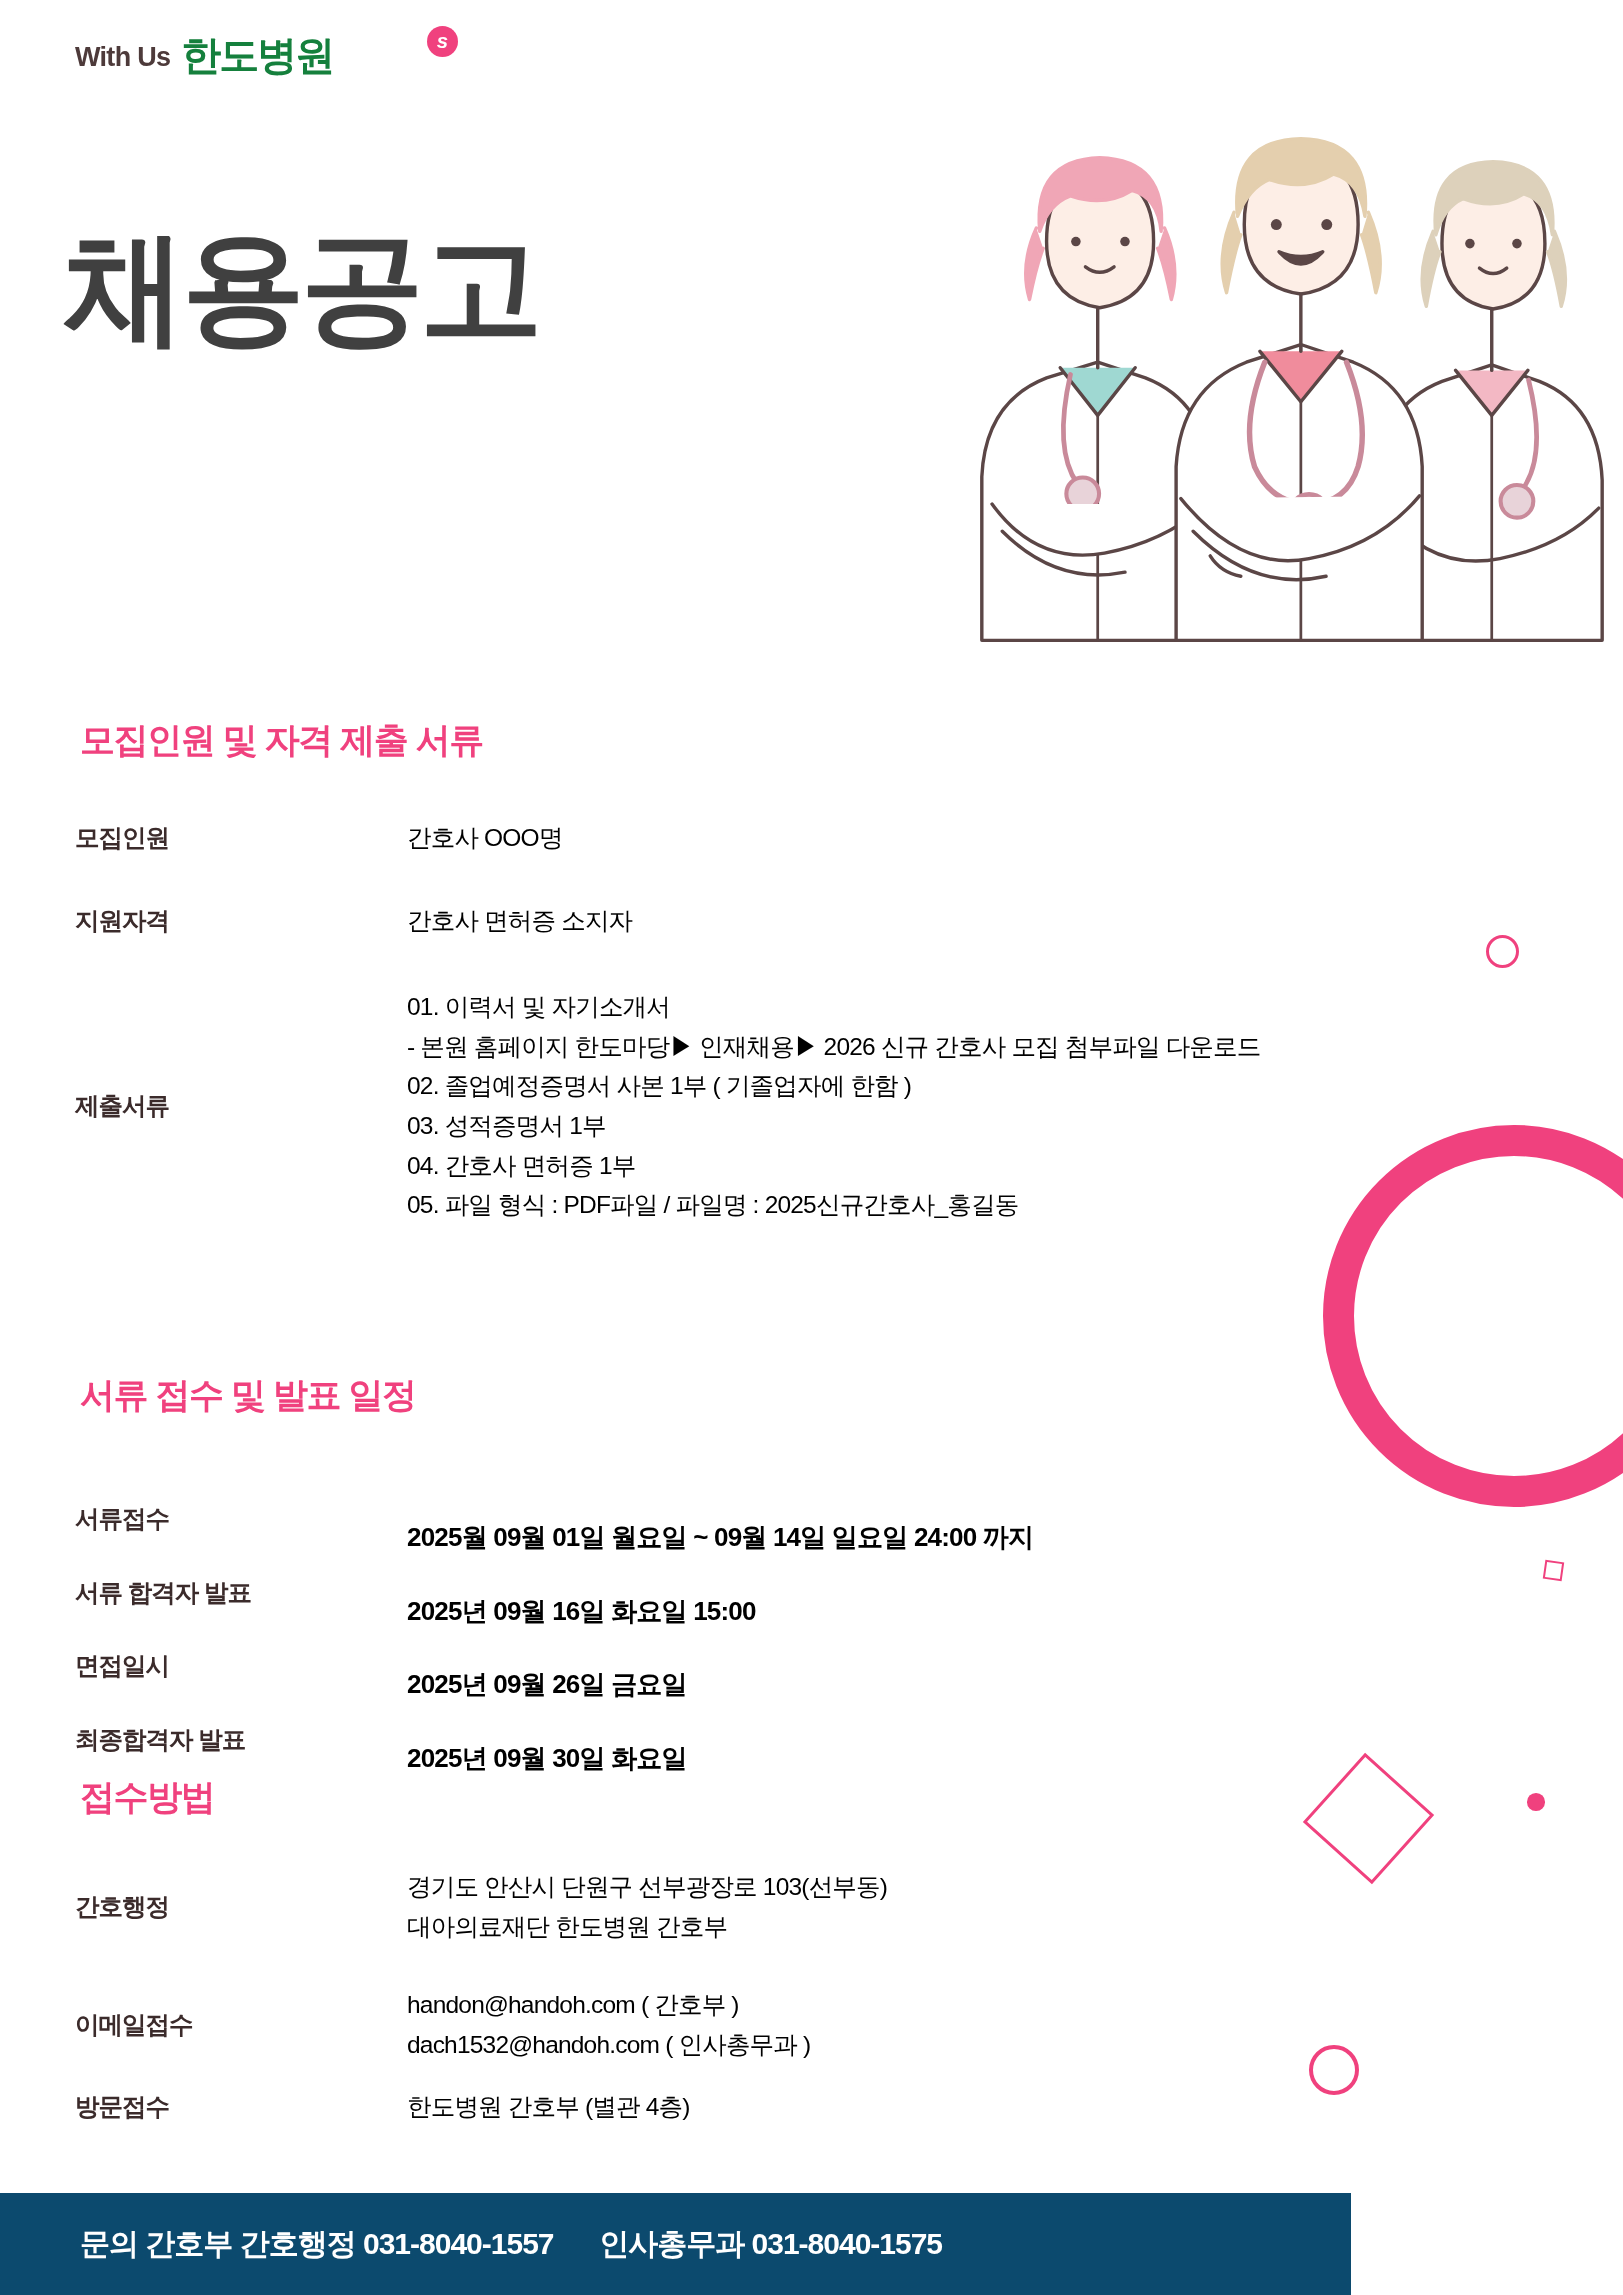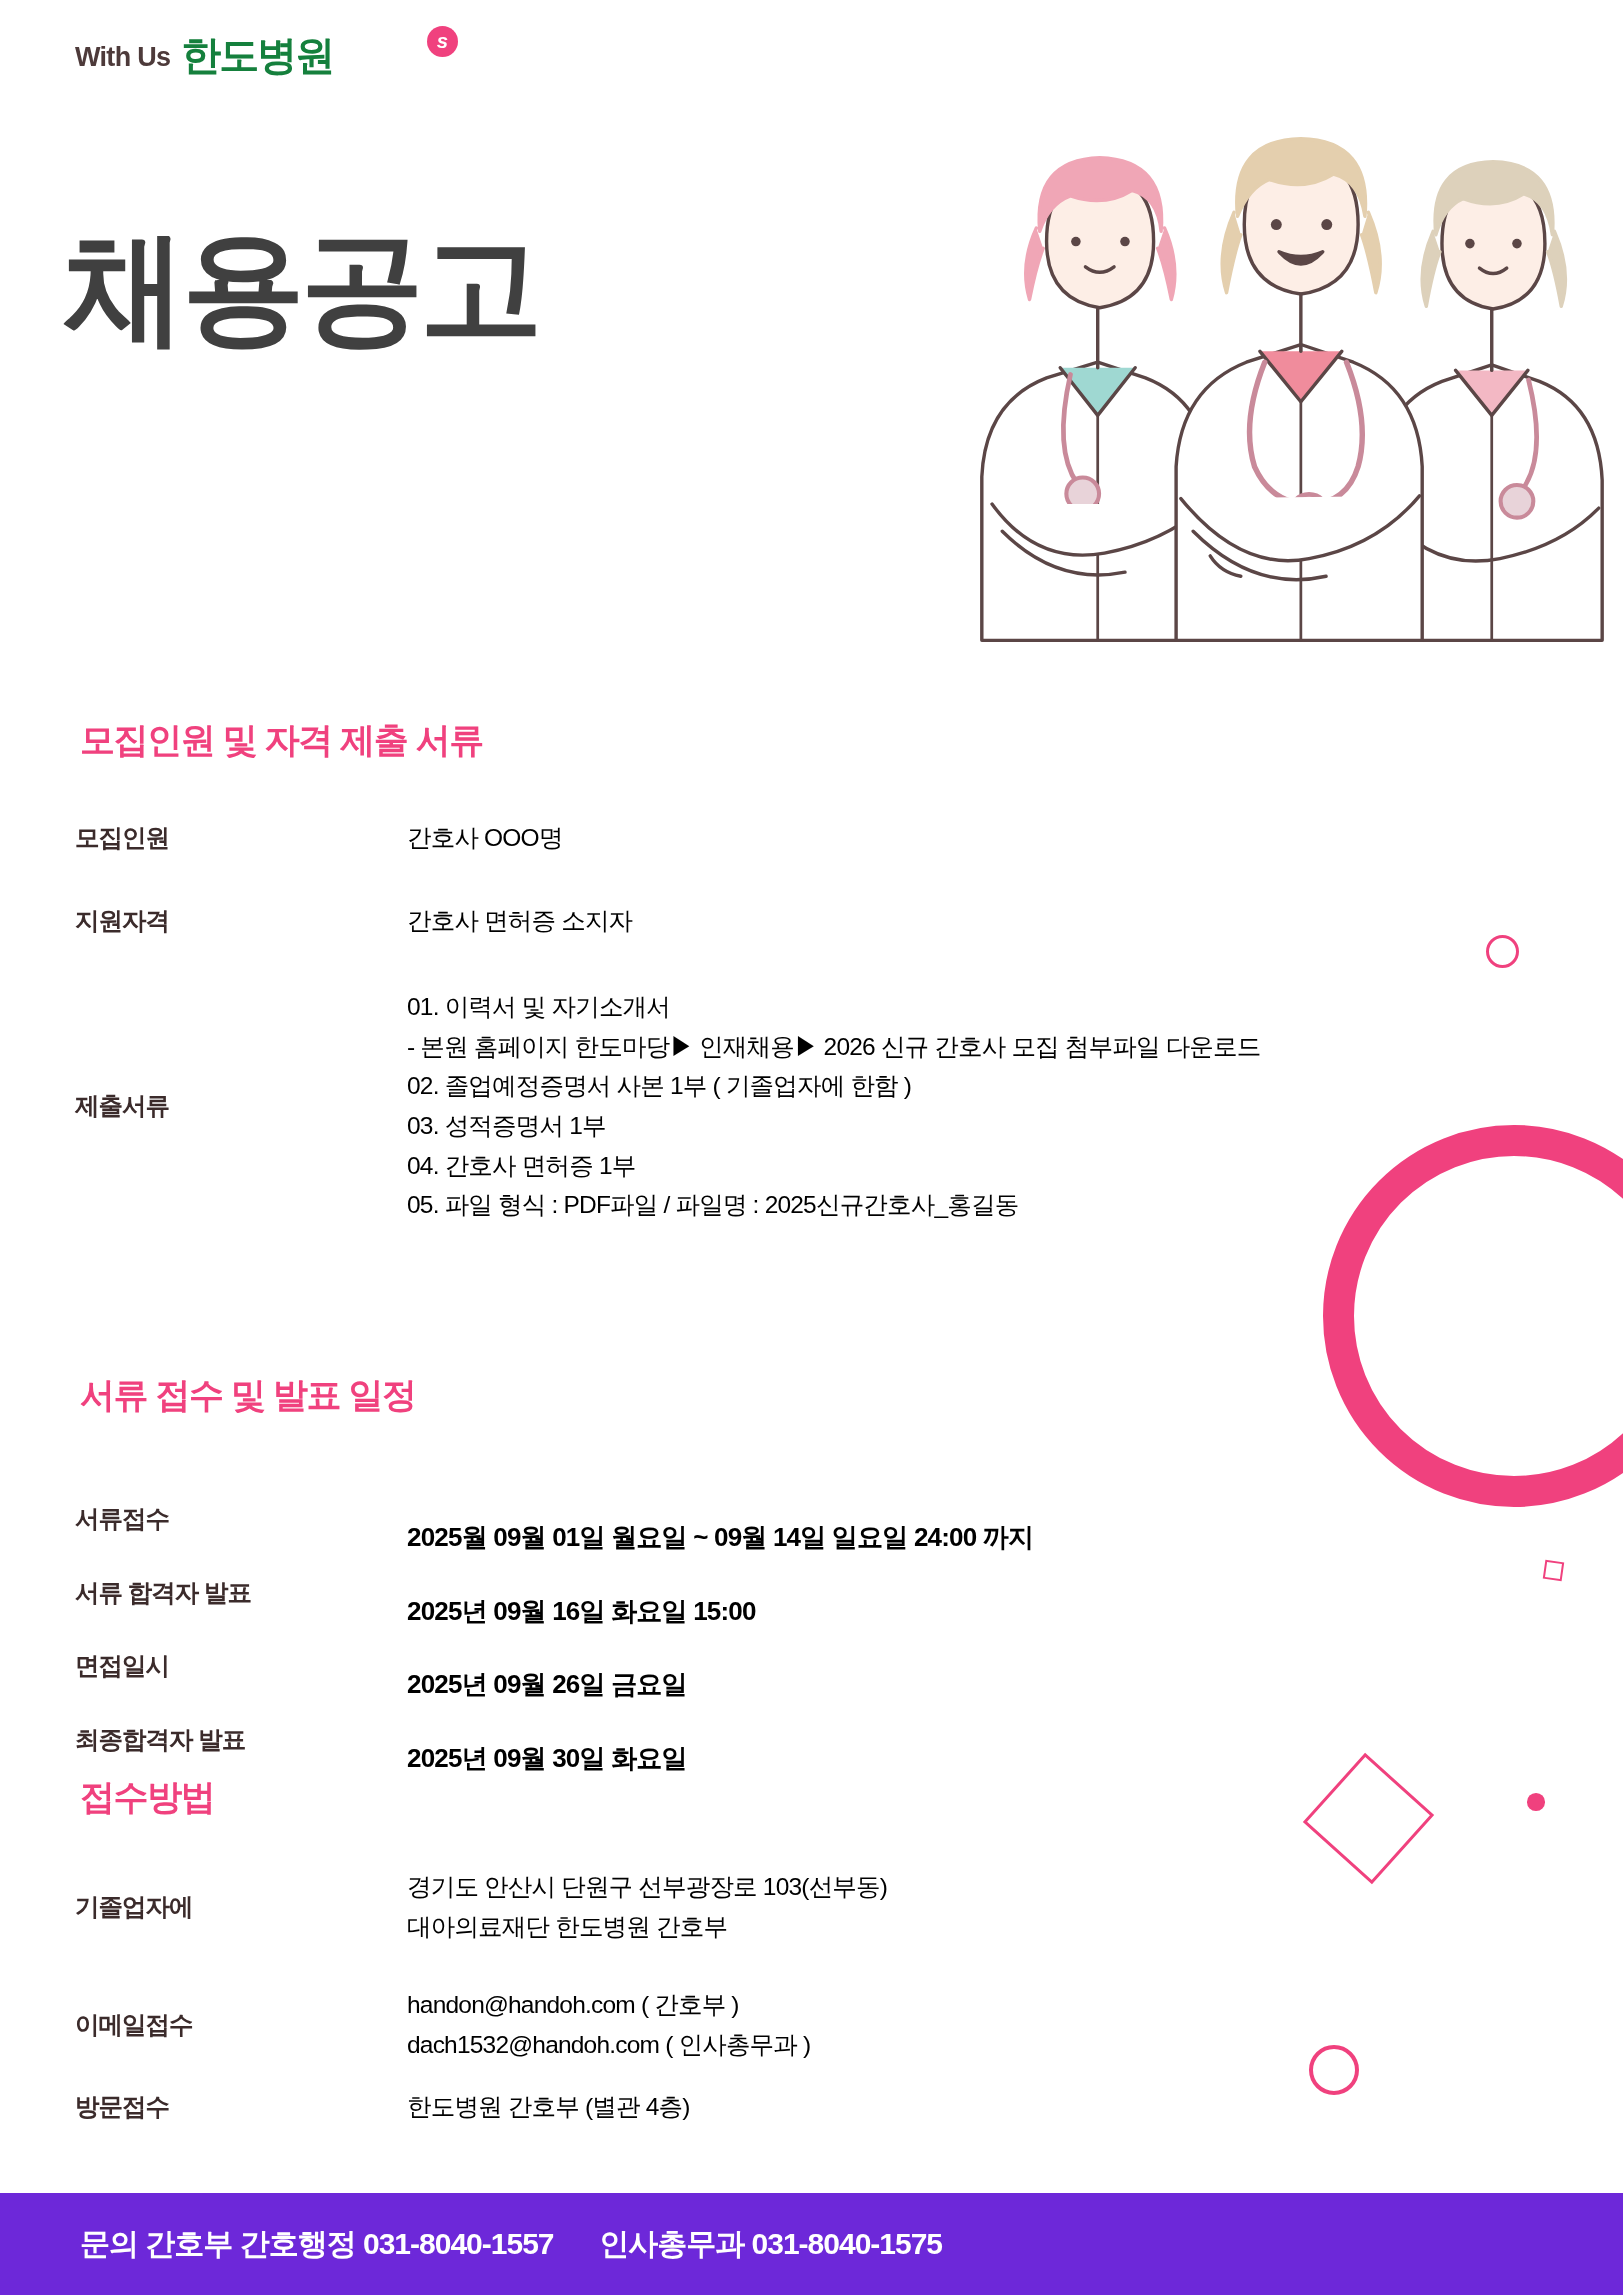--- a/index.html
+++ b/index.html
@@ -192,23 +192,23 @@
 
   #r3-1 { top: 1867px; }
   #r3-2 { top: 1985px; }
   #r3-3 { top: 2087px; }
 
   
   .footer {
     position: absolute;
     left: 0;
     bottom: 0;
-    width: 1623px;
+    width: 1351px;
     height: 102px;
-    background: #6d28d9;
+    background: #0c4a6e;
     display: flex;
     align-items: center;
   }
   .footer-text {
     padding-left: 80px;
     color: #ffffff;
     font-size: 30px;
     font-weight: bold;
     letter-spacing: -1px;
     line-height: 1;
@@ -329,21 +329,21 @@
   <div class="row-label">면접일시</div>
   <div class="row-value bold">2025년 09월 26일 금요일</div>
 </div>
 <div class="row rows-2" id="r2-4">
   <div class="row-label">최종합격자 발표</div>
   <div class="row-value bold">2025년 09월 30일 화요일</div>
 </div>
 
 <div class="section-head" id="head-3">접수방법</div>
 <div class="row rows-3" id="r3-1">
-  <div class="row-label">기졸업자에</div>
+  <div class="row-label">간호행정</div>
   <div class="row-value">경기도 안산시 단원구 선부광장로 103(선부동)
 대아의료재단 한도병원 간호부</div>
 </div>
 <div class="row rows-3" id="r3-2">
   <div class="row-label">이메일접수</div>
   <div class="row-value">handon@handoh.com         ( 간호부 )
 dach1532@handoh.com  ( 인사총무과 )</div>
 </div>
 <div class="row rows-3" id="r3-3">
   <div class="row-label">방문접수</div>

